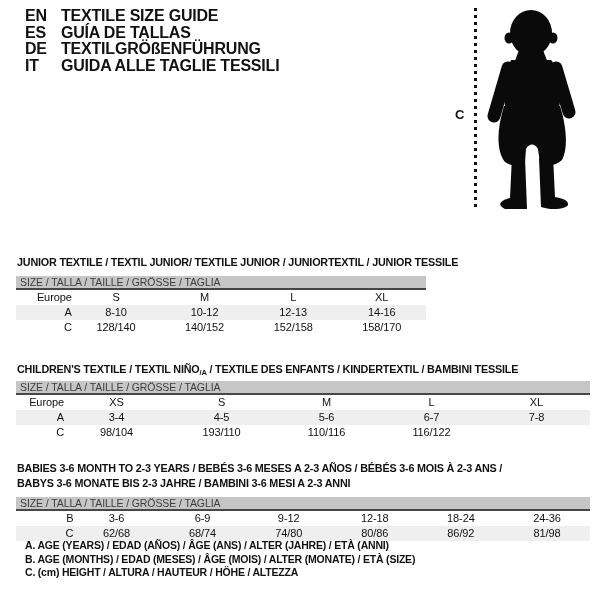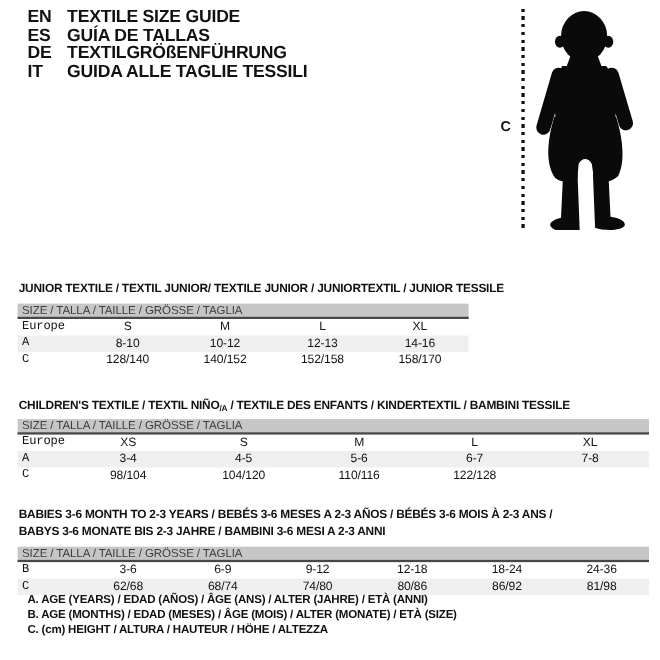--- a/index.html
+++ b/index.html
@@ -25,21 +25,21 @@
   .sec-title sub{font-size:7.5px;vertical-align:-2px;}
   
   .tbl{position:absolute;font-size:11px;letter-spacing:-0.1px;margin-top:36px;}
   .tbl-head{
     background:var(--table_header_bg,#c6c6c6);color:var(--table_header_ink,#3d3d3d);
     border-bottom:2px solid var(--table_header_border,#474747);
     height:12px;line-height:12px;padding-left:4px;font-size:10.5px;
   }
   .tbl-row{display:flex;height:15px;line-height:15px;}
   .tbl-row.shaded{background:var(--row_alt_bg,#efefef);}
-  .lab{padding-left:4px;text-align:left;font-family:Liberation Mono, monospace;}
+  .lab{padding-left:4px;text-align:right;}
   .val{text-align:center;}
   #t1{left:16px;top:240px;width:410px;}
   #t1 .tbl-head{width:406px;}
   #t1 .lab{width:52px;}  #t1 .val{width:89px;}
   #t2{left:16px;top:345px;width:574px;}
   #t2 .tbl-head{width:570px;}
   #t2 .lab{width:44px;}  #t2 .val{width:105px;}
   #t3{left:16px;top:461px;width:574px;}
   #t3 .tbl-head{width:570px;}
   #t3 .lab{width:54px;}  #t3 .val{width:87px;}
@@ -126,23 +126,23 @@
     <span class="lab">A</span>
     <span class="val">3-4</span>
     <span class="val">4-5</span>
     <span class="val">5-6</span>
     <span class="val">6-7</span>
     <span class="val">7-8</span>
   </div>
   <div class="tbl-row">
     <span class="lab">C</span>
     <span class="val">98/104</span>
-    <span class="val">104/120</span>
+    <span class="val">193/110</span>
     <span class="val">110/116</span>
-    <span class="val">122/128</span>
+    <span class="val">116/122</span>
   </div>
 </div>
 
 <div class="sec-title" style="top:421px;">
   <div>BABIES 3-6 MONTH TO 2-3 YEARS / BEBÉS 3-6 MESES A 2-3 AÑOS / BÉBÉS 3-6 MOIS À 2-3 ANS /</div>
   <div>BABYS 3-6 MONATE BIS 2-3 JAHRE / BAMBINI 3-6 MESI A 2-3 ANNI</div>
 </div>
 <div class="tbl" id="t3">
   <div class="tbl-head">SIZE / TALLA / TAILLE / GRÖSSE / TAGLIA</div>
   <div class="tbl-row">

